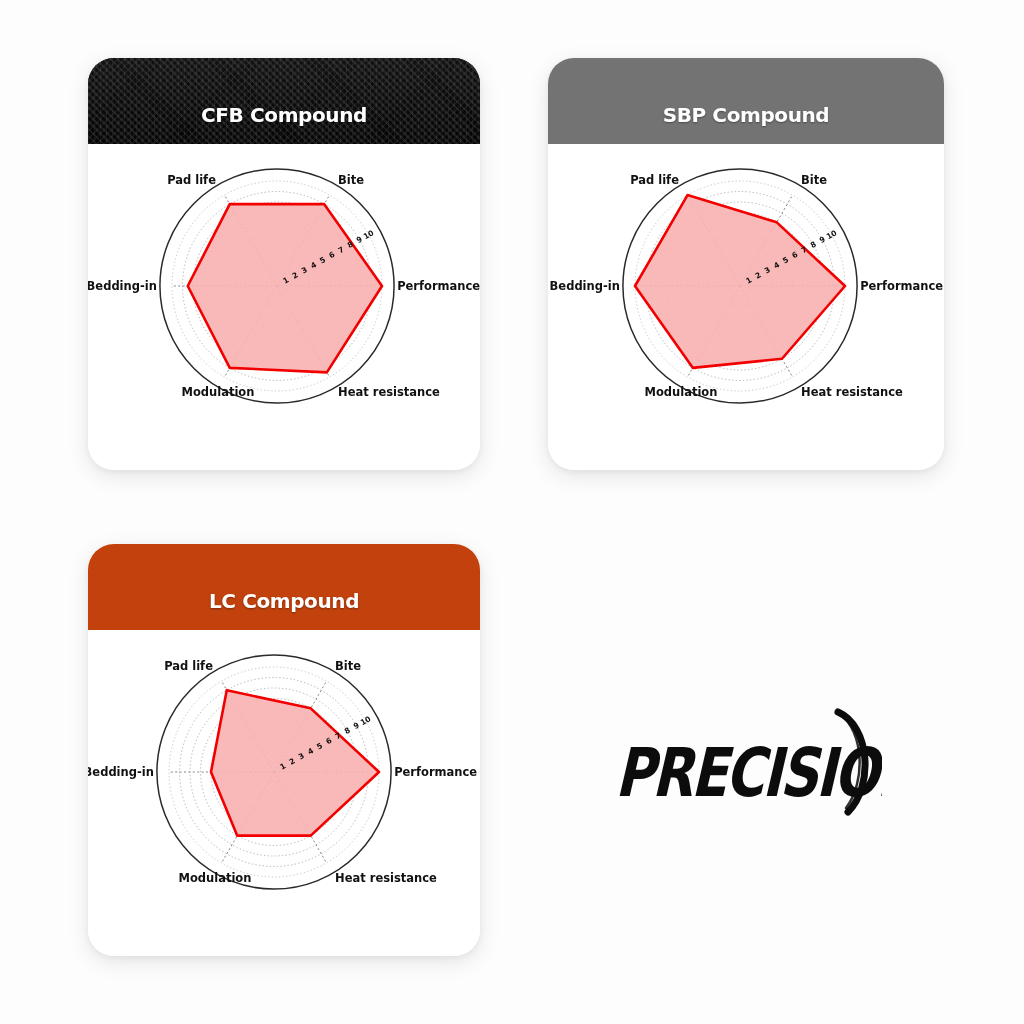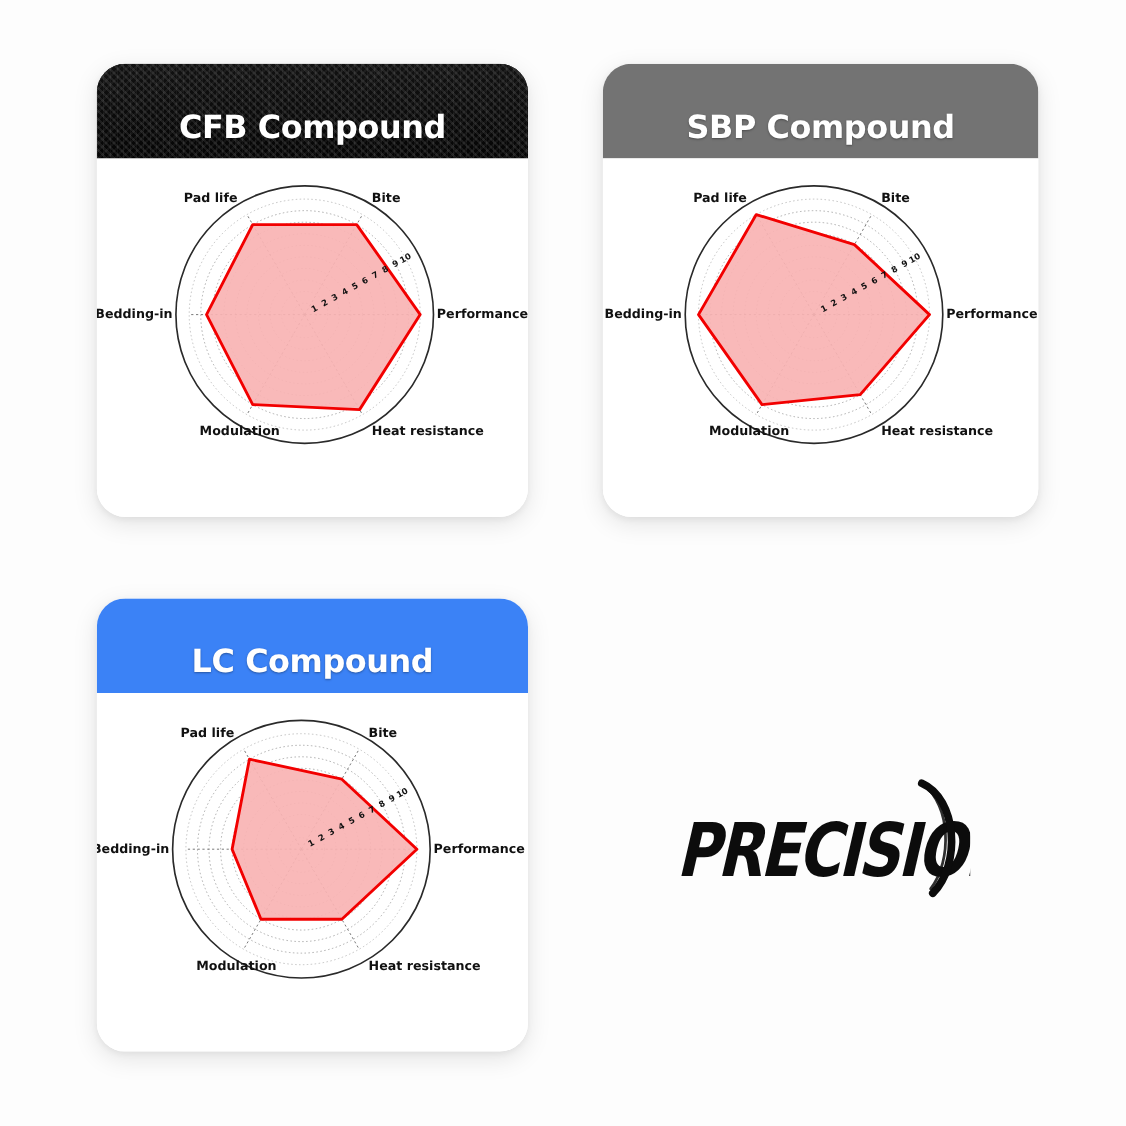--- a/index.html
+++ b/index.html
@@ -29,37 +29,37 @@
     height: 86px;
     display: flex;
     align-items: center;
     justify-content: center;
     overflow: hidden;
   }
   .card-header .title {
     position: relative;
     z-index: 3;
     color: #ffffff;
-    font-size: 29px;
+    font-size: 20px;
     font-weight: bold;
     letter-spacing: -0.4px;
     font-family: "DejaVu Sans", sans-serif;
     text-shadow: 0 1px 2px rgba(0,0,0,0.35);
     margin-top: 28px;
   }
   .hdr-carbon {
     background-color: #0a0a0a;
     background-image:
       repeating-linear-gradient(45deg, rgba(255,255,255,0.085) 0px, rgba(255,255,255,0.085) 2px, rgba(0,0,0,0) 2px, rgba(0,0,0,0) 5px),
       repeating-linear-gradient(-45deg, rgba(255,255,255,0.055) 0px, rgba(255,255,255,0.055) 2px, rgba(0,0,0,0) 2px, rgba(0,0,0,0) 5px),
       repeating-linear-gradient(90deg, rgba(255,255,255,0.05) 0px, rgba(255,255,255,0.05) 1px, rgba(0,0,0,0) 1px, rgba(0,0,0,0) 6px),
       linear-gradient(#121212, #050505);
   }
   .hdr-solid-red { background: #737373; }
-  .hdr-solid-dark { background: #3b82f6; }
+  .hdr-solid-dark { background: #c2410c; }
 
   .card-body {
     position: relative;
     background: #ffffff;
   }
   .radar-wrap { width: 100%; height: 100%; }
 
   .axis-label {
     font-family: "DejaVu Sans", sans-serif;
     font-weight: bold;

